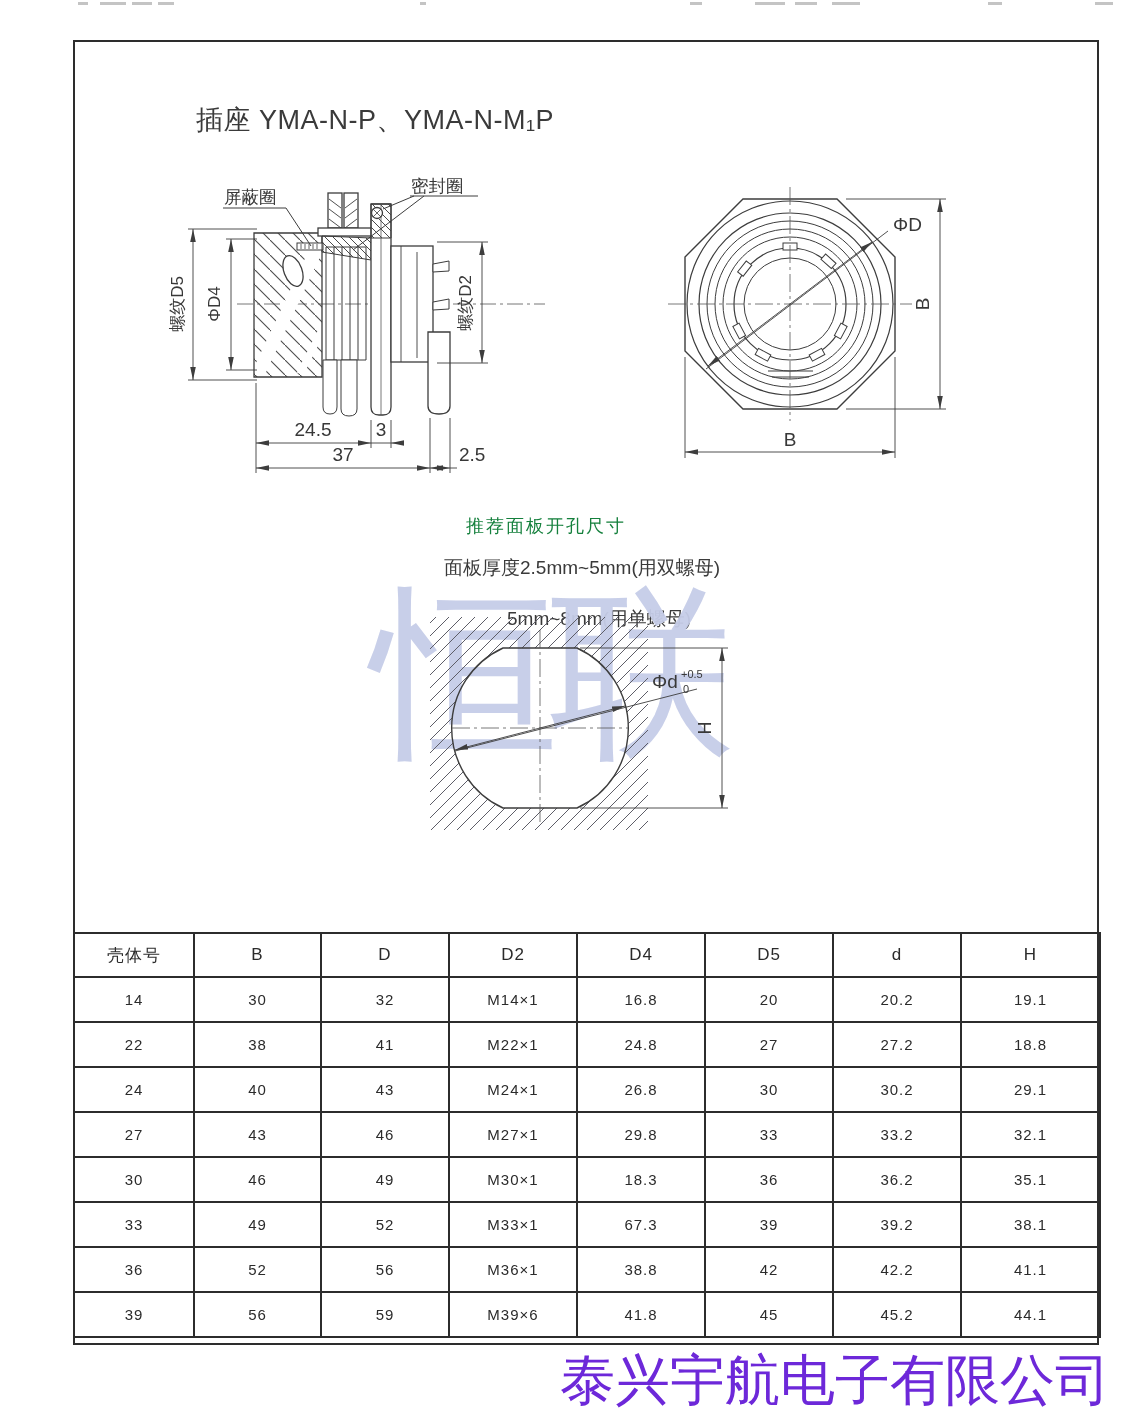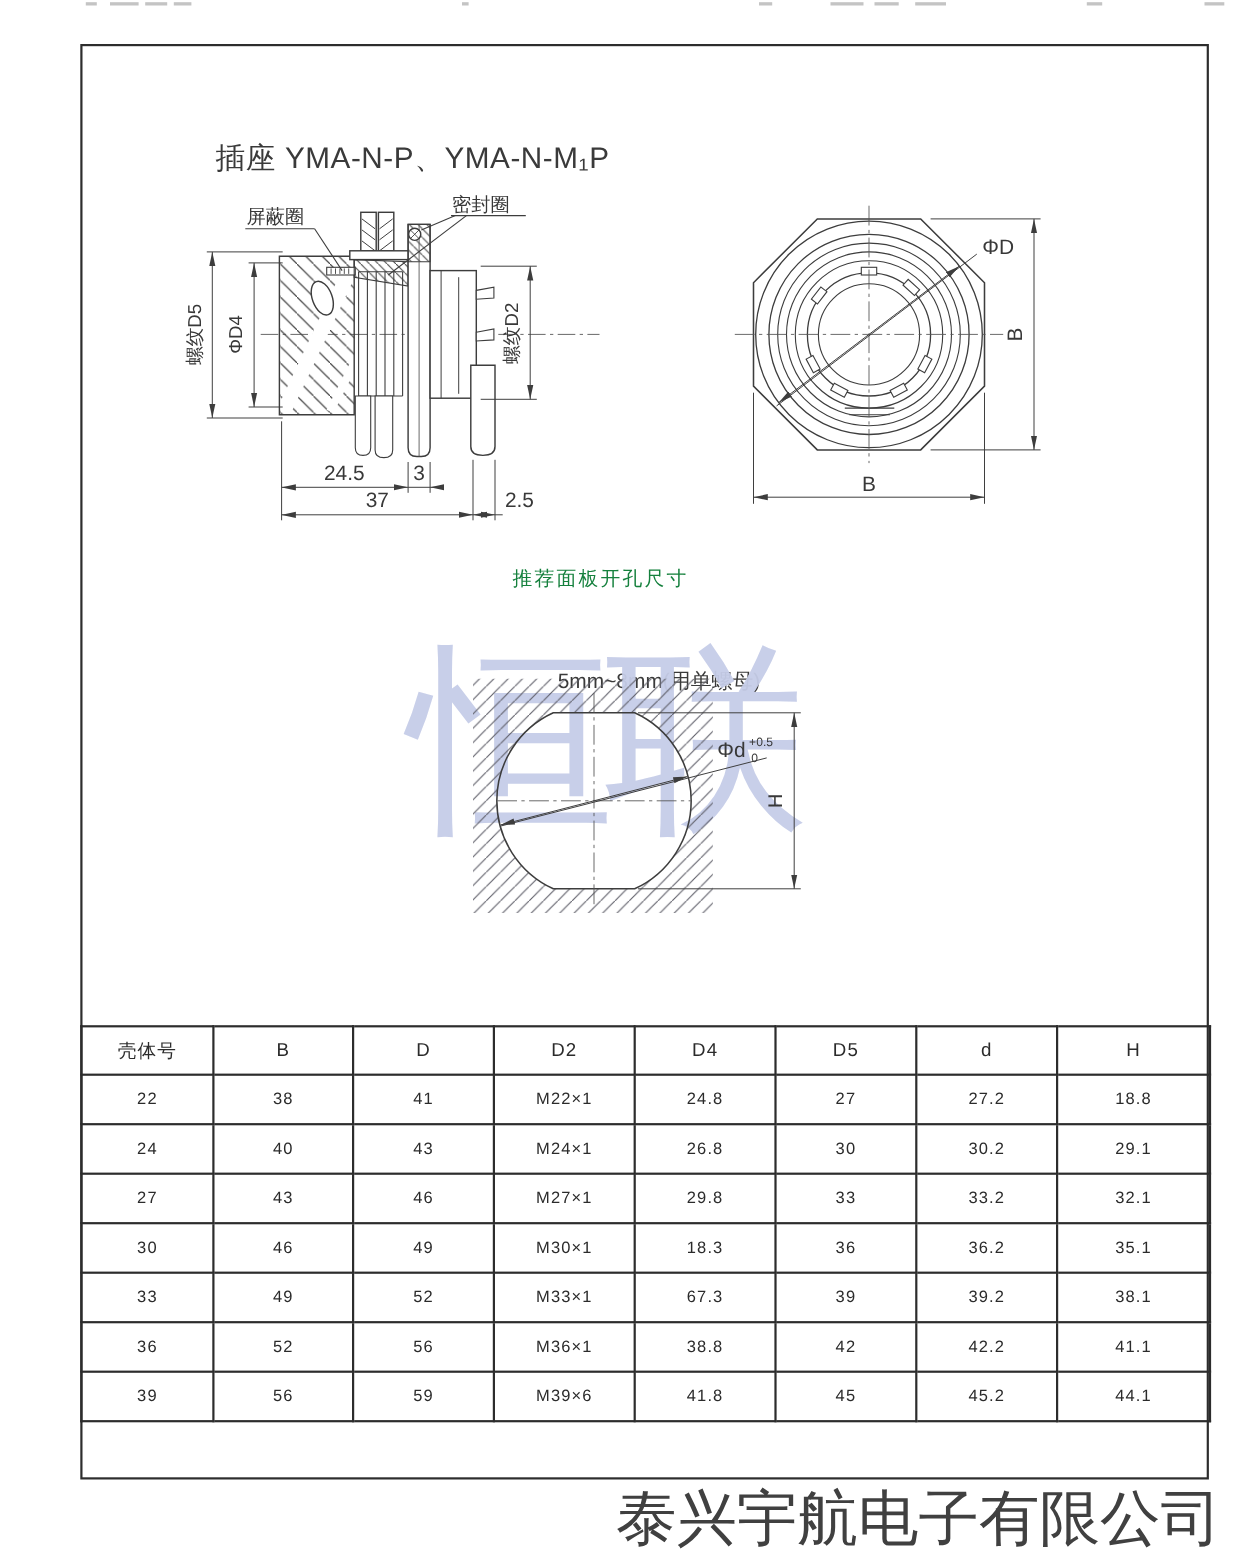--- a/index.html
+++ b/index.html
@@ -1,27 +1,27 @@
 <!DOCTYPE html>
 <html><head>
 <meta charset="utf-8">
 <style>
   html,body{margin:0;padding:0;background:#ffffff;}
   #page{position:relative;width:1121px;height:1424px;background:#fff;overflow:hidden;
         font-family:"Liberation Sans",sans-serif;color:#2f2f2f;}
   .abs{position:absolute;}
   #border-frame{left:73px;top:40px;width:1022px;height:1301px;border:2px solid #2d2d2d;}
-  #doc-title{left:196px;top:102px;font-size:27px;letter-spacing:0.5px;color:#3a3a3a;white-space:nowrap;margin-top:24px;}
+  #doc-title{left:196px;top:102px;font-size:27px;letter-spacing:0.5px;color:#3a3a3a;white-space:nowrap;}
   #panel-heading{left:466px;top:514px;font-size:18px;letter-spacing:2px;color:#15803d;white-space:nowrap;}
   .panel-note{font-size:19px;color:#3a3a3a;white-space:nowrap;}
   #panel-note1{left:444px;top:555px;}
   #panel-note2{left:507px;top:606px;}
   #watermark-center{left:372px;top:580px;font-size:186px;line-height:1;letter-spacing:-8px;
         color:#c6cde8;opacity:0.95;white-space:nowrap;z-index:1;}
-  #watermark-bottom{left:560px;top:1347px;font-size:55px;line-height:1.2;color:#404040;
+  #watermark-bottom{left:560px;top:1347px;font-size:55px;line-height:1.2;color:#6d28d9;
         font-family:"DejaVu Serif",serif;white-space:nowrap;z-index:3;}
   #drawing-svg{left:0;top:0;z-index:2;}
   .frag{position:absolute;top:2px;height:3px;background:#8a8a8a;opacity:0.5;}
   
   #dim-table{position:absolute;left:73px;top:932px;z-index:2;border-collapse:collapse;table-layout:fixed;}
   #dim-table th,#dim-table td{border:2px solid #2c2c2c;text-align:center;vertical-align:middle;
         font-weight:normal;color:#2b2b2b;background:transparent;}
   #dim-table th{height:40px;font-size:17px;letter-spacing:1px;}
   #dim-table td{height:41px;font-size:15px;letter-spacing:1px;}
 </style>
@@ -44,20 +44,21 @@
     <div class="frag" style="left:1095px;width:18px;"></div>
   </div>
 
   <div id="border-frame" class="abs"></div>
 
   <div id="watermark-center" class="abs">恒联</div>
   <div id="watermark-bottom" class="abs">泰兴宇航电子有限公司</div>
 
   <div id="doc-title" class="abs">插座 YMA-N-P、YMA-N-M₁P</div>
   <div id="panel-heading" class="abs">推荐面板开孔尺寸</div>
+  <div id="panel-note1" class="abs panel-note">面板厚度2.5mm~5mm(用双螺母)</div>
   <div id="panel-note2" class="abs panel-note">5mm~8mm(用单螺母)</div>
 
   <svg id="drawing-svg" class="abs" width="1121" height="1424" viewBox="0 0 1121 1424">
     <defs>
       <marker id="arw" markerWidth="13" markerHeight="7" refX="13" refY="3.5" orient="auto" markerUnits="userSpaceOnUse">
         <path d="M0,0.7 L13,3.5 L0,6.3 Z" fill="#3d3d3d"></path>
       </marker>
       <marker id="arwS" markerWidth="13" markerHeight="7" refX="13" refY="3.5" orient="auto-start-reverse" markerUnits="userSpaceOnUse">
         <path d="M0,0.7 L13,3.5 L0,6.3 Z" fill="#3d3d3d"></path>
       </marker>
@@ -292,20 +293,30 @@
           <th>D</th>
           <th>D2</th>
           <th>D4</th>
           <th>D5</th>
           <th>d</th>
           <th>H</th>
         </tr>
     </thead>
     <tbody>
         <tr>
+          <td>14</td>
+          <td>30</td>
+          <td>32</td>
+          <td>M14×1</td>
+          <td>16.8</td>
+          <td>20</td>
+          <td>20.2</td>
+          <td>19.1</td>
+        </tr>
+        <tr>
           <td>22</td>
           <td>38</td>
           <td>41</td>
           <td>M22×1</td>
           <td>24.8</td>
           <td>27</td>
           <td>27.2</td>
           <td>18.8</td>
         </tr>
         <tr>

